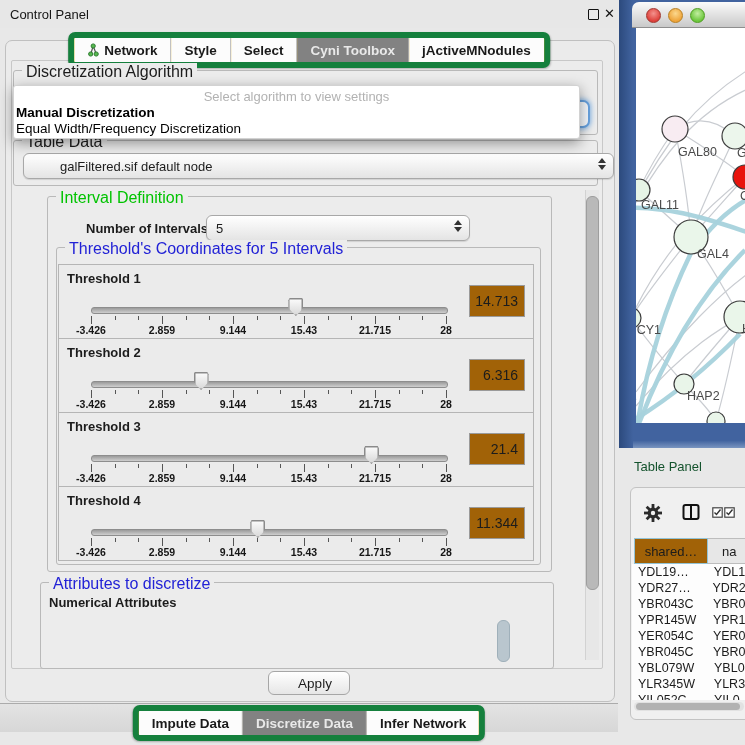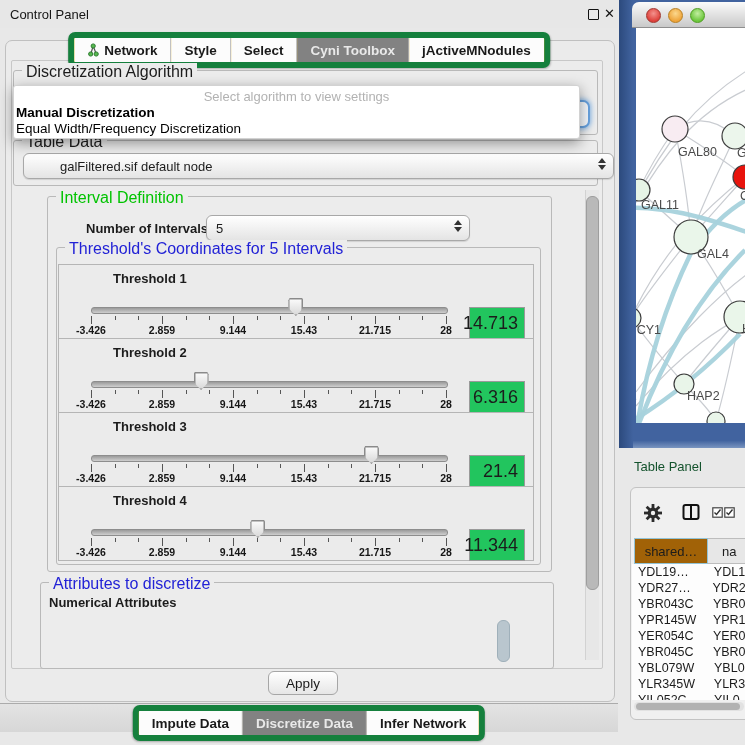--- a/index.html
+++ b/index.html
@@ -47,41 +47,41 @@
   #algo-popup{left:13px;top:85px;width:565px;height:52px;background:#ffffff;
       border:1px solid #d2d2d2;border-radius:3px;box-shadow:0 4px 14px rgba(0,0,0,.4);z-index:30;}
   #popup-placeholder{position:absolute;left:0;top:3px;width:100%;text-align:center;
       color:#b2b2b2;font-size:13px;}
   .popup-option{position:absolute;left:2px;font-size:13.5px;color:#000;}
   #focus-combo{left:20px;top:100px;width:566px;height:24px;border:2px solid #67a1dd;
       border-radius:7px;background:#f3f7fb;box-shadow:0 0 5px 1px #86b6e6;z-index:10;}
   
   .trow{position:absolute;left:58px;width:474px;height:73px;border:1px solid #b5b5b5;
       background:#ebebeb;}
-  .tlabel{position:absolute;left:8px;top:6px;font-weight:bold;font-size:13px;margin-left:46px;}
+  .tlabel{position:absolute;left:8px;top:6px;font-weight:bold;font-size:13px;}
   .ttrack{position:absolute;left:32px;top:42px;width:355px;height:5px;border-radius:3px;
       background:linear-gradient(#9a9a9a,#cfcfcf);border:1px solid #8d8d8d;}
   .tthumb{position:absolute;top:33px;width:15px;height:18px;
       clip-path:polygon(8% 0,92% 0,100% 12%,100% 55%,50% 100%,0 55%,0 12%);
       background:linear-gradient(#fdfdfd,#d6d6d6);box-shadow:inset 0 0 0 1.5px #8a8a8a;}
   .tick{position:absolute;width:1px;background:#555;}
   .ticklab{position:absolute;transform:translateX(-50%);font-size:10.5px;font-weight:600;color:#161616;}
-  .tval{position:absolute;left:410px;top:42px;width:56px;height:32px;background:#22c55e;
+  .tval{position:absolute;left:410px;top:20px;width:56px;height:32px;background:#a16207;
       border:1px solid #9a9a9a;display:flex;align-items:center;justify-content:flex-end;
-      padding-right:6px;box-sizing:border-box;font-size:18px;}
+      padding-right:6px;box-sizing:border-box;font-size:14px;}
   
   #attr-list{left:55px;top:618px;width:455px;height:49px;background:#ffffff;overflow:hidden;}
   .attr-item{height:16px;line-height:16px;padding-left:18px;font-size:13px;}
   #attr-scroll{left:497px;top:620px;width:11px;height:40px;background:#b9c6ce;border-radius:6px;border:1px solid #9fb0ba;}
   
   #set-scroll-track{left:585px;top:190px;width:13px;height:470px;background:#e7e7e7;border-left:1px solid #d2d2d2;}
   #set-scroll-thumb{left:586px;top:196px;width:11px;height:392px;background:#b9b9b9;border:1px solid #9e9e9e;border-radius:6px;}
   #apply-btn{left:268px;top:671px;width:68px;height:22px;background:linear-gradient(#ffffff,#e6e6e6);
       border:1px solid #a6a6a6;border-radius:6px;display:flex;align-items:center;justify-content:center;
-      font-size:13.5px;}
+      font-size:13.5px;padding-left:12px;}
   
   #net-window{left:619px;top:0;width:126px;height:448px;background:#41639f;}
   #net-left-edge{left:619px;top:0;width:14px;height:448px;background:linear-gradient(90deg,#2c4a7d,#41639f);}
   #net-titlebar{left:632px;top:2px;width:113px;height:25px;border-top-left-radius:7px;
       background:linear-gradient(#fbfbfb,#c9c9c9);border-bottom:1px solid #8e8e8e;}
   .light{position:absolute;top:8px;width:13px;height:13px;border-radius:50%;}
   #light-red{left:646px;background:radial-gradient(circle at 50% 35%,#f4928d,#dd403a 70%);border:1px solid #a1352e;}
   #light-yellow{left:668px;background:radial-gradient(circle at 50% 35%,#fbd88e,#eea43a 70%);border:1px solid #b87f20;}
   #light-green{left:690px;background:radial-gradient(circle at 50% 35%,#c2eda0,#6cc73c 70%);border:1px solid #4e9c22;}
   #net-canvas{left:636px;top:28px;width:109px;height:395px;background:#ffffff;}

